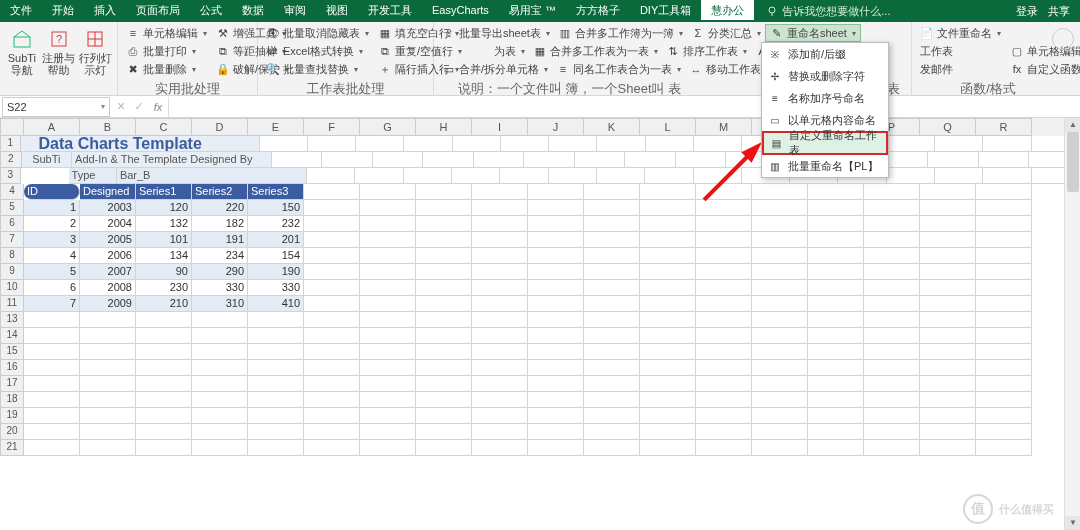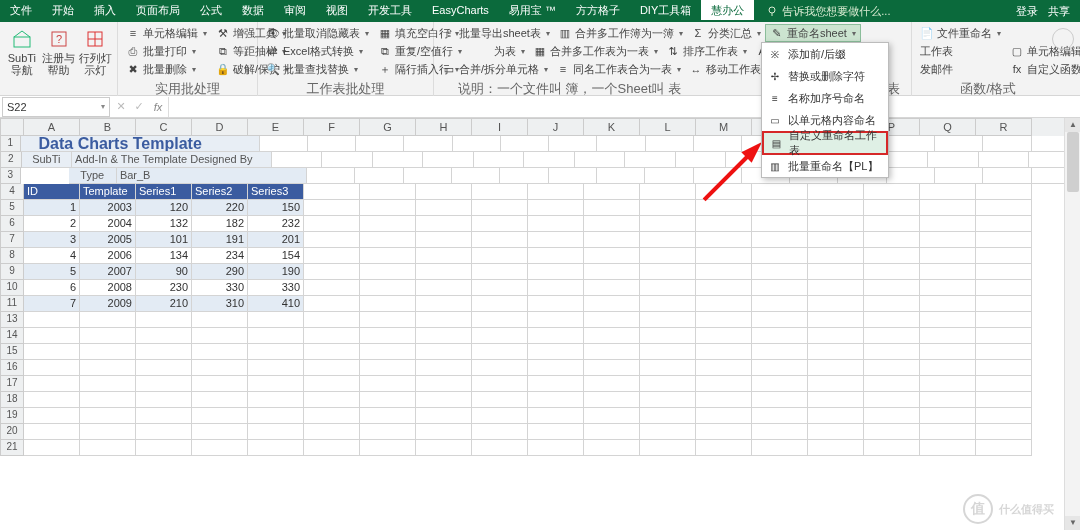--- a/index.html
+++ b/index.html
@@ -379,43 +379,43 @@
         <div class="cell"></div>
         <div class="cell"></div>
         <div class="cell"></div>
         <div class="cell"></div>
         <div class="cell"></div>
         <div class="cell"></div>
         <div class="cell"></div>
       </div>
       <div class="row">
         <div class="rowh">3</div>
-        <div class="cell sub-cell alt" style="width: 56px; text-align: center; margin-left: 48px;">Type</div>
+        <div class="cell sub-cell alt" style="width: 56px; text-align: left; margin-left: 48px;">Type</div>
         <div class="cell sub-cell alt" style="width: 224px; text-align: left;">Bar_B</div>
         <div class="cell"></div>
         <div class="cell"></div>
         <div class="cell"></div>
         <div class="cell"></div>
         <div class="cell"></div>
         <div class="cell"></div>
         <div class="cell"></div>
         <div class="cell"></div>
         <div class="cell"></div>
         <div class="cell"></div>
         <div class="cell"></div>
         <div class="cell"></div>
         <div class="cell"></div>
         <div class="cell"></div>
         <div class="cell"></div>
         <div class="cell"></div>
       </div>
       <div class="row">
         <div class="rowh">4</div>
-        <div class="cell hdr-cell" style="width: 56px; text-align: left;">ID</div>
-        <div class="cell hdr-cell" style="width: 56px; text-align: left;">Template</div>
+        <div class="cell hdr-cell" style="width: 56px; text-align: left; border-radius: 8px;">ID</div>
+        <div class="cell hdr-cell" style="width: 56px; text-align: left;">Designed</div>
         <div class="cell hdr-cell" style="width: 56px; text-align: left;">Series1</div>
         <div class="cell hdr-cell" style="width: 56px; text-align: left;">Series2</div>
         <div class="cell hdr-cell" style="width: 56px; text-align: left;">Series3</div>
         <div class="cell"></div>
         <div class="cell"></div>
         <div class="cell"></div>
         <div class="cell"></div>
         <div class="cell"></div>
         <div class="cell"></div>
         <div class="cell"></div>

